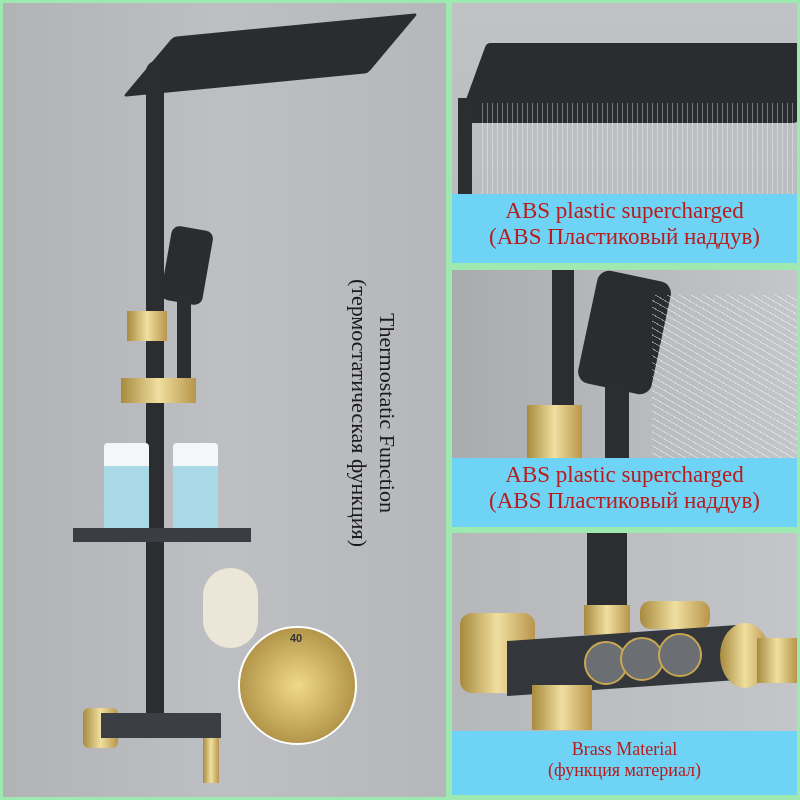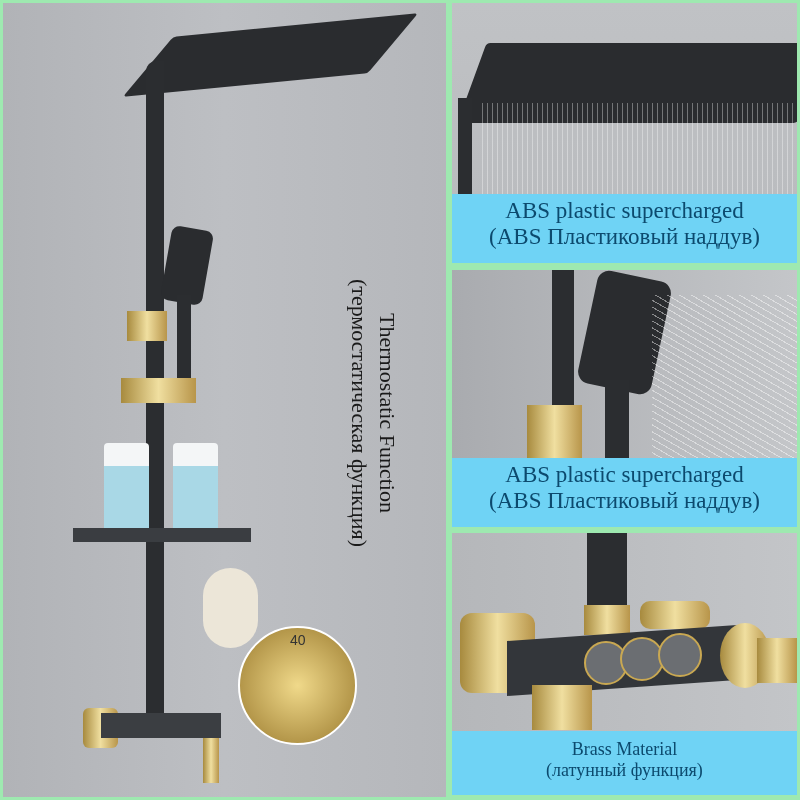--- a/index.html
+++ b/index.html
@@ -2,21 +2,21 @@
 <html><head>
 <meta charset="utf-8">
 <style>
   html,body{margin:0;padding:0;}
   body{width:800px;height:800px;background:#9ee9b0;position:relative;overflow:hidden;font-family:"Liberation Serif","DejaVu Serif",serif;}
   .panel{position:absolute;overflow:hidden;background:#b4b6ba;}
   #left{left:3px;top:3px;width:443px;height:794px;background:linear-gradient(90deg,#b1b3b7 0%,#bdbfc3 50%,#b5b7bb 100%);}
   #p1{left:452px;top:3px;width:345px;height:260px;background:linear-gradient(180deg,#c0c2c5,#b8babd);}
   #p2{left:452px;top:270px;width:345px;height:257px;background:linear-gradient(90deg,#a9abaf,#c4c6c9);}
   #p3{left:452px;top:533px;width:345px;height:262px;background:linear-gradient(90deg,#b5b7ba,#c3c5c8);}
-  .caption{position:absolute;left:0;right:0;background:#6fd3f5;color:#0c4a6e;text-align:center;line-height:1.15;}
+  .caption{position:absolute;left:0;right:0;background:#6fd3f5;color:#b91c1c;text-align:center;line-height:1.15;}
   .cap1{bottom:0;height:69px;font-size:23px;padding-top:4px;box-sizing:border-box;}
   .cap3{bottom:0;height:64px;font-size:18px;padding-top:8px;box-sizing:border-box;}
   .cap3 span{display:block}
   .vtext{position:absolute;left:330px;top:230px;width:80px;height:360px;}
   .vtext .inner{position:absolute;left:40px;top:180px;transform:translate(-50%,-50%) rotate(90deg);white-space:nowrap;font-size:22px;color:#1a1a1a;text-align:center;line-height:1.25;width:360px;}
   .black{background:#2b2d30;position:absolute;}
   .gold{background:linear-gradient(90deg,#a78a3e,#f0dfa0,#b8954a);position:absolute;}
   .head{position:absolute;background:#2a2c2f;}
 </style>
 </head>
@@ -39,21 +39,21 @@
 
   <div class="black" style="left:70px;top:525px;width:178px;height:14px;background:#3a3d41;"></div>
 
   <div style="position:absolute;left:200px;top:565px;width:55px;height:80px;background:#ece6d8;border-radius:28px;"></div>
 
   <div class="gold" style="left:80px;top:705px;width:35px;height:40px;border-radius:6px;"></div>
   <div class="black" style="left:98px;top:710px;width:120px;height:25px;background:#3b3e42;"></div>
   <div class="gold" style="left:200px;top:735px;width:16px;height:45px;"></div>
 
   <div style="position:absolute;left:235px;top:623px;width:115px;height:115px;border-radius:50%;border:2px solid #ffffff;background:radial-gradient(circle,#f0d98a,#9a7a2e);">
-    <span style="position:absolute;left:50px;top:4px;font-size:14px;color:#333;font-family:'Liberation Sans',sans-serif;">40</span>
+    <span style="position:absolute;left:50px;top:4px;font-size:11px;color:#333;font-family:'Liberation Sans',sans-serif;font-weight:bold;">40</span>
   </div>
 
   <div class="vtext">
     <div class="inner">
       <div>Thermostatic Function</div>
       <div>(термостатическая функция)</div>
     </div>
   </div>
 </div>
 
@@ -86,15 +86,15 @@
   <div class="gold" style="left:188px;top:68px;width:70px;height:28px;border-radius:10px;"></div>
   <div class="black" style="left:55px;top:100px;width:230px;height:55px;background:#33363a;transform:skewY(-4deg);"></div>
   <div style="position:absolute;left:132px;top:108px;width:40px;height:40px;border-radius:50%;background:#6b6e72;border:2px solid #c9a852;"></div>
   <div style="position:absolute;left:168px;top:104px;width:40px;height:40px;border-radius:50%;background:#6b6e72;border:2px solid #c9a852;"></div>
   <div style="position:absolute;left:206px;top:100px;width:40px;height:40px;border-radius:50%;background:#6b6e72;border:2px solid #c9a852;"></div>
   <div class="gold" style="left:268px;top:90px;width:50px;height:65px;border-radius:50%;"></div>
   <div class="gold" style="left:305px;top:105px;width:40px;height:45px;"></div>
   <div class="gold" style="left:80px;top:152px;width:60px;height:45px;"></div>
   <div class="caption cap3">
     <span>Brass Material</span>
-    <span>(латунный функция)</span>
+    <span>(функция материал)</span>
   </div>
 </div>
 
 </body></html>

